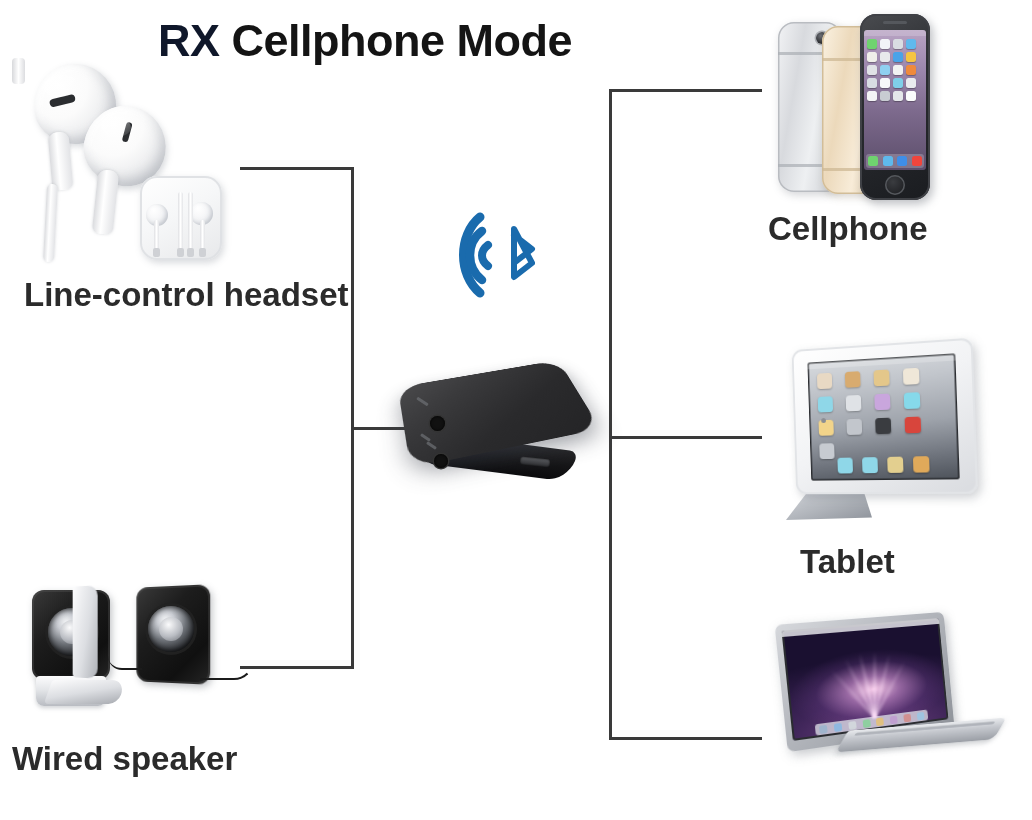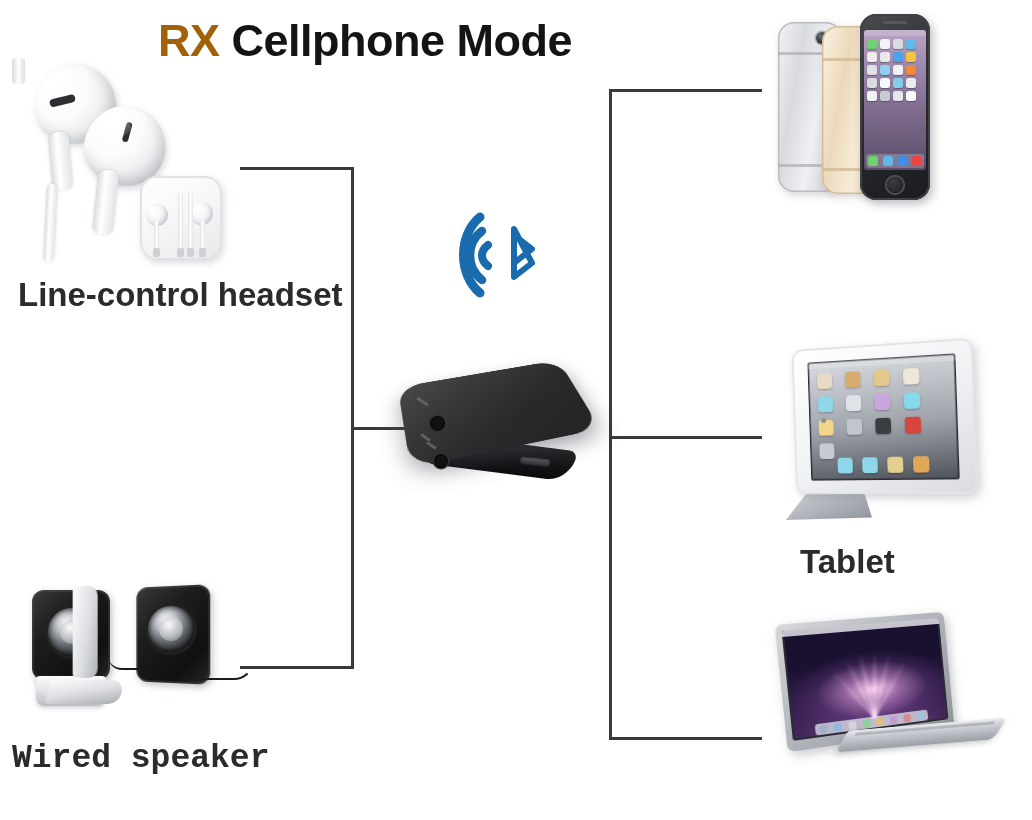--- a/index.html
+++ b/index.html
@@ -12,31 +12,31 @@
     position:relative;
   }
   .stage{position:relative;width:1032px;height:820px;background:#fff;}
 
   
   #title{
     position:absolute;left:158px;top:18px;
     font-size:45px;font-weight:700;letter-spacing:-0.5px;
     white-space:nowrap;line-height:1;
   }
-  #title .rx{color:#a16207;}
+  #title .rx{color:#0f172a;}
   #title .rest{color:#141414;}
 
   
   .caption{
     position:absolute;color:#2b2b2b;
     font-size:33px;font-weight:700;white-space:nowrap;
     line-height:1;letter-spacing:0px;
   }
-  #cap-headset{left:18px;top:278px;}
-  #cap-speaker{left:12px;top:742px;font-family:Liberation Mono, monospace;}
+  #cap-headset{left:24px;top:278px;}
+  #cap-speaker{left:12px;top:742px;}
   #cap-cellphone{left:768px;top:212px;}
   #cap-tablet{left:800px;top:545px;}
   #cap-computer{left:780px;top:775px;}
 
   
   .ln{position:absolute;background:#3a3a3a;}
   .ln.h{height:3px;}
   .ln.v{width:3px;}
 
   
@@ -430,20 +430,21 @@
         <div class="dock" id="phone-dock">
             <div class="dic" style="background: rgb(111, 211, 111);"></div>
             <div class="dic" style="background: rgb(95, 185, 236);"></div>
             <div class="dic" style="background: rgb(63, 142, 232);"></div>
             <div class="dic" style="background: rgb(240, 69, 61);"></div>
           </div>
       </div>
       <div class="home"></div>
     </div>
   </div>
+  <div class="caption" id="cap-cellphone">Cellphone</div>
 
   <div id="art-tablet">
     <div id="tab-stand"></div>
     <div id="tab-frame">
       <div id="tab-screen">
         <div class="tstatus"></div>
         <div class="tgrid" id="tablet-icon-grid">
             <div class="tic" style="background: rgb(232, 217, 196);"></div>
             <div class="tic" style="background: rgb(216, 171, 111);"></div>
             <div class="tic" style="background: rgb(228, 199, 138);"></div>

